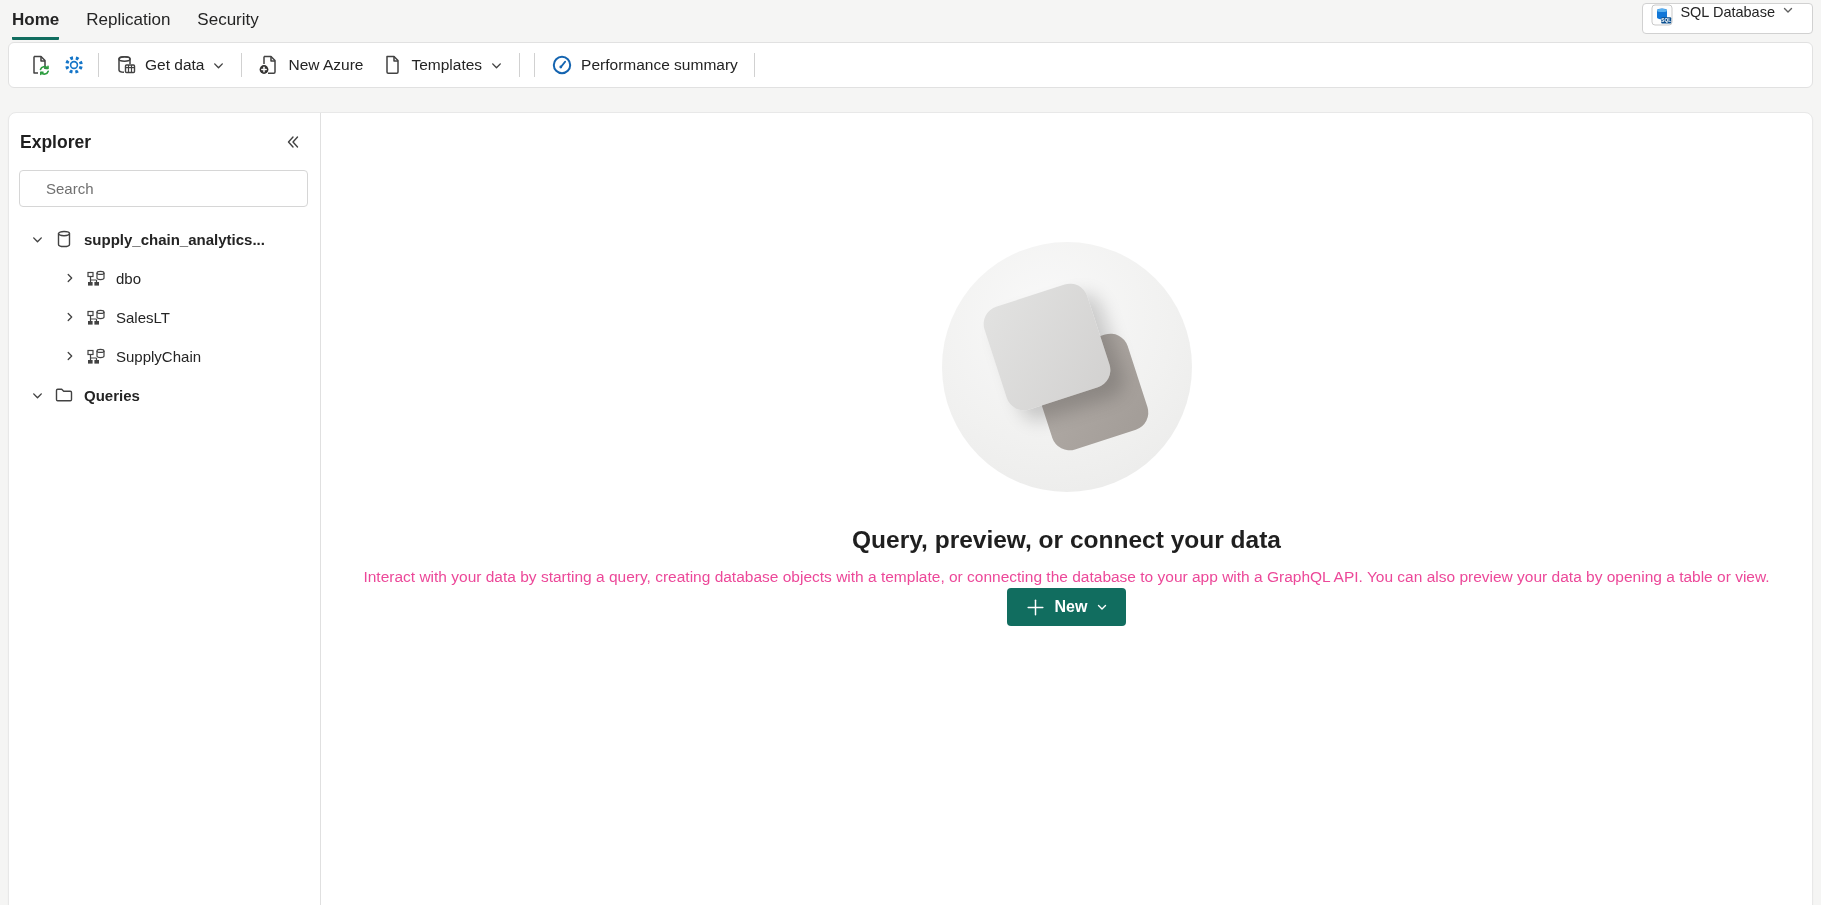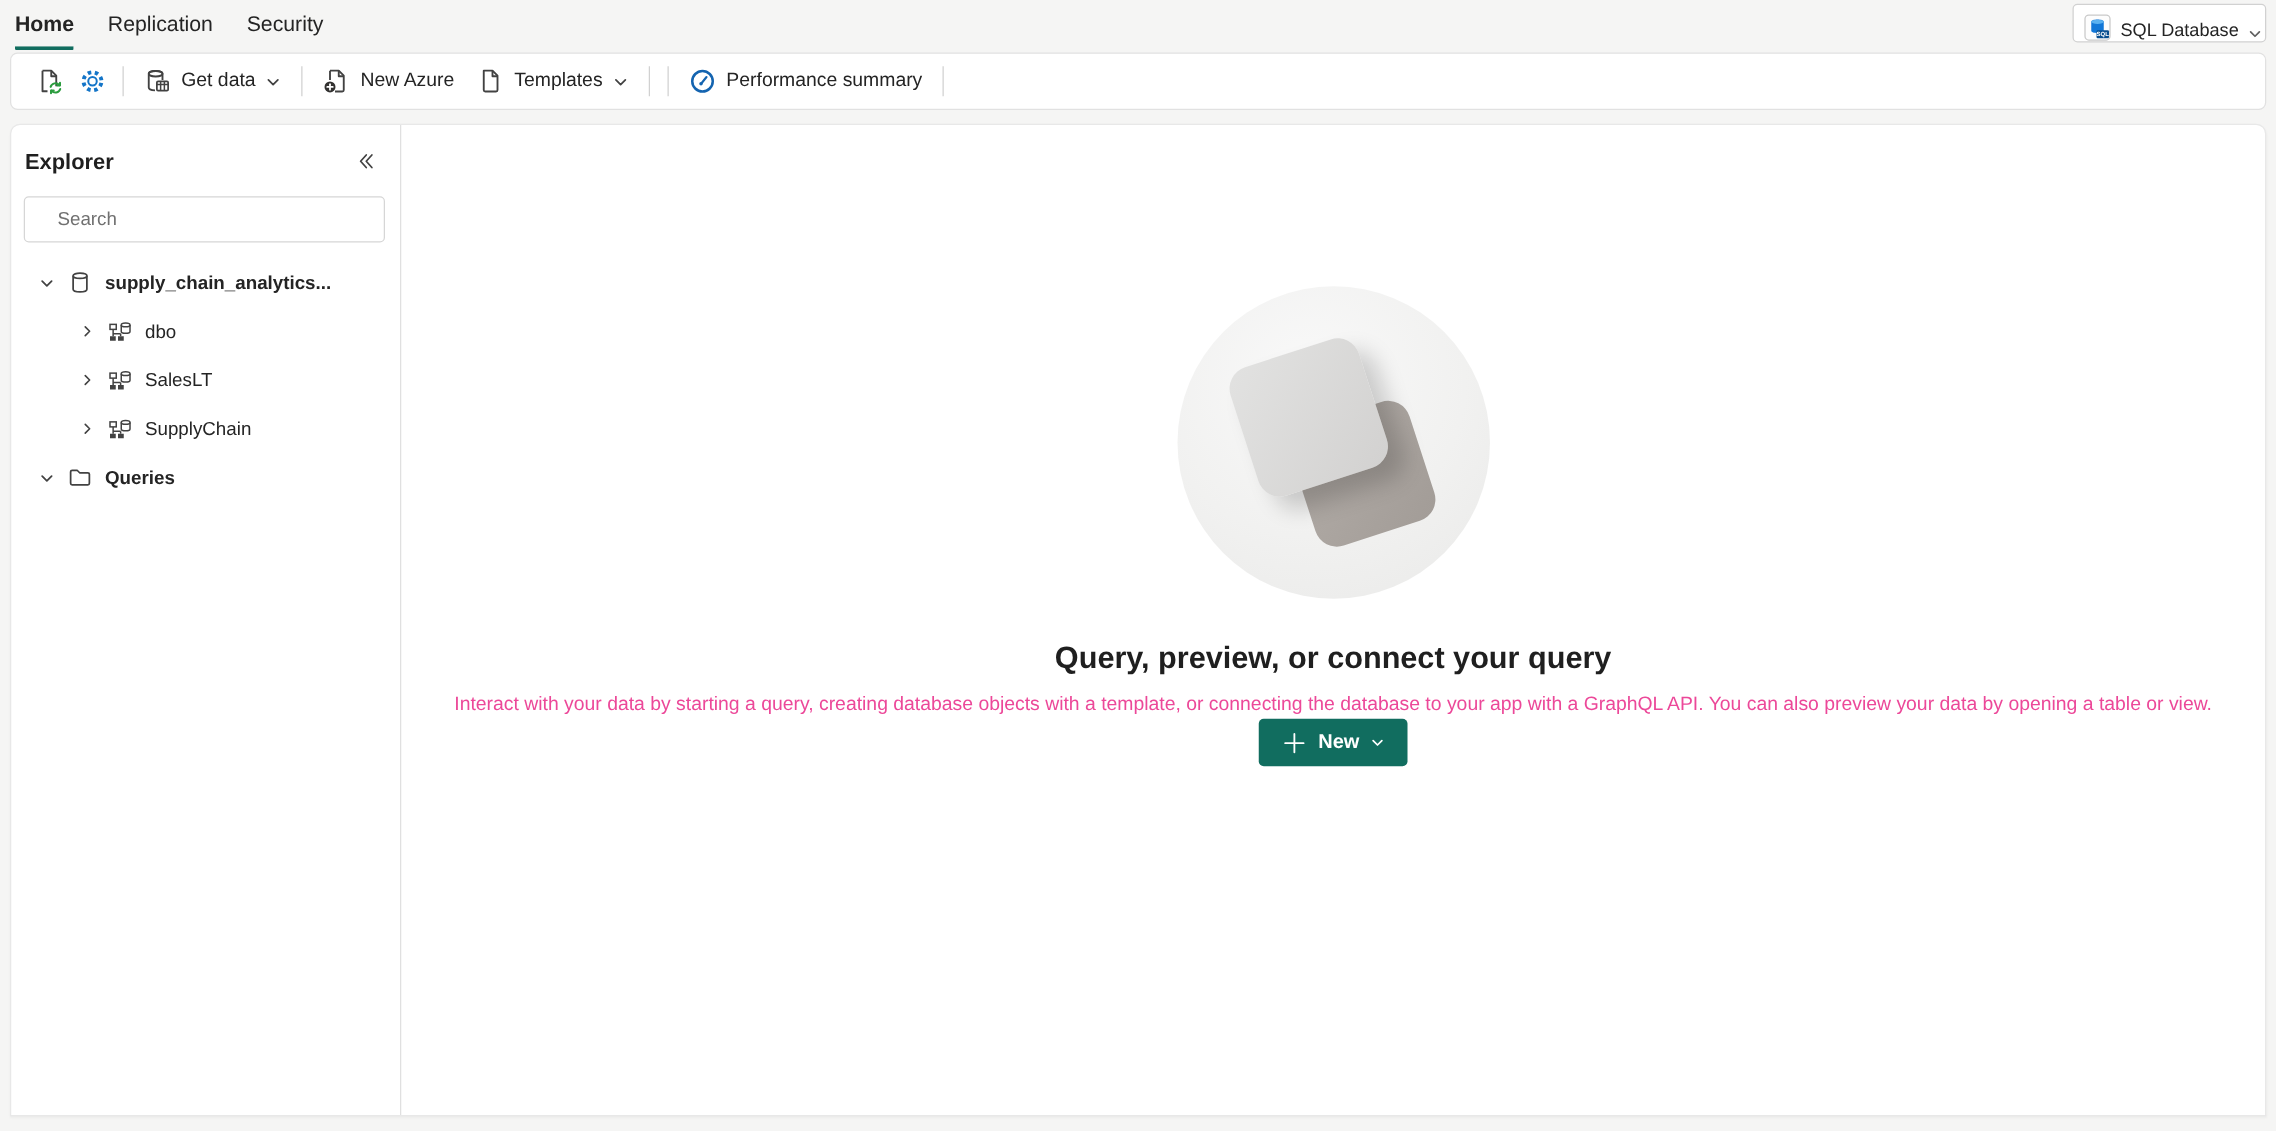--- a/index.html
+++ b/index.html
@@ -5,31 +5,31 @@
   * { margin:0; padding:0; box-sizing:border-box; }
   html,body { background:#f5f5f4; }
   body { font-family:"Liberation Sans","DejaVu Sans",sans-serif; color:#242424; }
   #app { position:relative; width:1821px; height:905px; background:#f5f5f4; overflow:hidden; }
 
   
   .tabbar { position:absolute; top:0; left:0; right:0; height:40px; display:flex; align-items:flex-start; padding:8px 7px 0 12px; }
   .tab { font-size:17px; color:#242424; padding:2px 0 7px 0; margin-right:27px; cursor:pointer; border-bottom:3px solid transparent; }
   .tab.active { font-weight:bold; border-bottom-color:#116d5f; border-radius:1px; }
 
-  .workload-btn { position:absolute; top:3px; right:8px; height:31px; background:#fff; border:1px solid #d1d1d1; border-radius:4px; display:flex; align-items:flex-end; gap:7px; padding:0 2px 0 8px; cursor:pointer; }
+  .workload-btn { position:absolute; top:3px; right:8px; height:31px; background:#fff; border:1px solid #d1d1d1; border-radius:4px; display:flex; align-items:flex-start; gap:7px; padding:0 18px 0 8px; cursor:pointer; }
   .workload-btn .label { font-size:14.5px; color:#242424; }
 
   
   .toolbar { position:absolute; left:8px; top:42px; width:1805px; height:46px; background:#fff; border:1px solid #e1e1e1; border-radius:6px; display:flex; align-items:center; padding:0 6px 0 14px; }
   .tbtn { display:flex; align-items:center; gap:8px; height:34px; padding:0 9px; border-radius:4px; font-size:15.5px; color:#242424; cursor:pointer; white-space:nowrap; }
   .tb-sep { width:1px; height:24px; background:#d1d1d1; margin:0 7px; }
   .chev { display:inline-block; }
 
   
-  .content-card { position:absolute; left:8px; top:99px; width:1805px; height:794px; background:#fff; border:1px solid #e8e8e8; border-radius:8px 8px 0 0; box-shadow:0 1px 2px rgba(0,0,0,.04); display:flex; }
+  .content-card { position:absolute; left:8px; top:112px; width:1805px; height:794px; background:#fff; border:1px solid #e8e8e8; border-radius:8px 8px 0 0; box-shadow:0 1px 2px rgba(0,0,0,.04); display:flex; }
 
   
   .explorer { width:312px; flex:0 0 312px; border-right:1px solid #e0e0e0; position:relative; padding:14px 0 0 0; }
   .explorer-head { display:flex; align-items:center; justify-content:space-between; padding:0 14px 0 11px; height:30px; }
   .explorer-title { font-size:17.5px; font-weight:bold; color:#1f1f1f; }
   .collapse-btn { width:26px; height:26px; display:flex; align-items:center; justify-content:center; border-radius:4px; cursor:pointer; }
   .search-wrap { padding:13px 12px 10px 10px; }
   .search-input { width:100%; height:37px; border:1px solid #d6d6d6; border-radius:4px; font-size:15px; padding:0 26px; color:#242424; outline:none; font-family:inherit; background:#fff; }
   .search-input::placeholder { color:#707070; }
   .tree { padding-top:4px; }
@@ -286,21 +286,21 @@
         </div>
 
       </div>
     </div>
 
     <div class="main">
       <div class="illus">
         <div class="sq sq-dark"></div>
         <div class="sq sq-light"></div>
       </div>
-      <div class="es-title">Query, preview, or connect your query</div>
+      <div class="es-title">Query, preview, or connect your data</div>
       <div class="es-desc">Interact with your data by starting a query, creating database objects with a template, or connecting the database to your app with a GraphQL API. You can also preview your data by opening a table or view.</div>
       <button class="new-btn">
         <span>
           <svg width="21" height="21" viewBox="0 0 20 20">
             <line x1="10" y1="3" x2="10" y2="17" stroke="#ffffff" stroke-width="1.4" stroke-linecap="round"></line>
             <line x1="3" y1="10" x2="17" y2="10" stroke="#ffffff" stroke-width="1.4" stroke-linecap="round"></line>
           </svg>
         </span>
         <span class="nlabel">New</span>
         <span>

